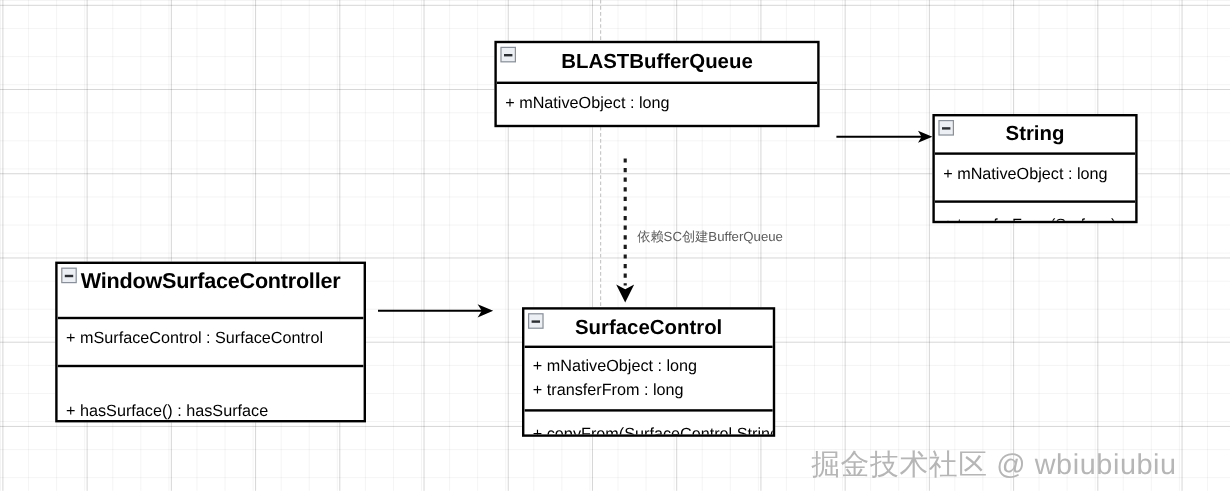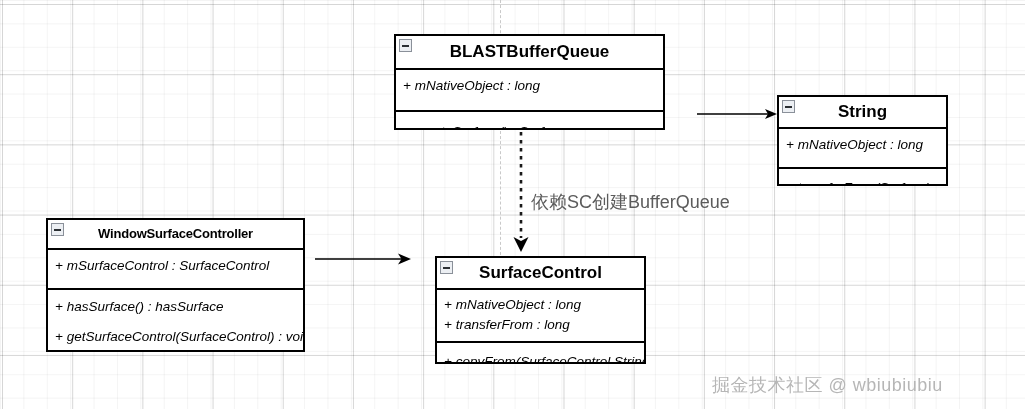--- a/index.html
+++ b/index.html
@@ -55,21 +55,20 @@
   }
   .uml-compartment {
     padding: 6px 6px 6px 7px;
     overflow: hidden;
   }
   .uml-member {
     font-size: 13.5px;
     color: #000000;
     line-height: 1.45;
     white-space: nowrap;
-    font-style: italic;
   }
 
   
   .collapse-icon {
     position: absolute;
     left: 3px;
     top: 3px;
     width: 13px;
     height: 13px;
     box-sizing: border-box;
@@ -90,52 +89,51 @@
   
   .connector {
     position: absolute;
     overflow: visible;
   }
   .connector svg { display: block; overflow: visible; }
 
   
   .edge-label {
     position: absolute;
-    font-size: 18px;
+    font-size: 11px;
     color: #5b5b5b;
     white-space: nowrap;
     line-height: 1;
   }
 
   
   .guide-line {
     position: absolute;
     border-left: 1px dashed #c9c9c9;
     width: 0;
   }
 
   
   .watermark {
     position: absolute;
-    font-size: 18px;
+    font-size: 24px;
     color: #b6b6b6;
     white-space: nowrap;
     line-height: 1;
     letter-spacing: 0.5px;
-    margin-left: 36px;
   }
 </style>
 </head>
 <body>
 
 <div id="canvas">
 
   <div class="guide-line" style="left:500px; top:0px; height:260px;"></div>
 
-  <div class="uml-class" style="left:394px; top:34px; width:271px; height:96px;">
+  <div class="uml-class" style="left:412px; top:34px; width:271px; height:72px;">
     <div class="uml-title" style="height:32px; line-height:32px;">
       <span class="collapse-icon"></span>
       <span>BLASTBufferQueue</span>
     </div>
     <div class="uml-divider"></div>
     <div class="uml-compartment" style="height:28px;">
       <div class="uml-member">+ mNativeObject : long</div>
     </div>
     <div class="uml-divider"></div>
     <div class="uml-compartment" style="padding-top:10px;">
@@ -152,30 +150,30 @@
     <div class="uml-compartment" style="height:26px;">
       <div class="uml-member">+ mNativeObject : long</div>
     </div>
     <div class="uml-divider"></div>
     <div class="uml-compartment" style="padding-top:9px;">
       <div class="uml-member">+ transferFrom(Surface) : vo</div>
     </div>
   </div>
 
   <div class="uml-class" style="left:46px; top:218px; width:259px; height:134px;">
-    <div class="uml-title" style="height:28px; line-height:28px; font-size:13px; letter-spacing:-0.2px;">
+    <div class="uml-title" style="height:44px; line-height:28px; font-size:18px; letter-spacing:-0.2px;">
       <span class="collapse-icon"></span>
       <span>WindowSurfaceController</span>
     </div>
     <div class="uml-divider"></div>
     <div class="uml-compartment" style="height:26px;">
       <div class="uml-member">+ mSurfaceControl : SurfaceControl</div>
     </div>
     <div class="uml-divider"></div>
-    <div class="uml-compartment" style="padding-top:7px;">
+    <div class="uml-compartment" style="padding-top:27px;">
       <div class="uml-member" style="margin-bottom:10px;">+ hasSurface() : hasSurface</div>
       <div class="uml-member">+ getSurfaceControl(SurfaceControl) : void</div>
     </div>
   </div>
 
   <div class="uml-class" style="left:435px; top:256px; width:211px; height:108px;">
     <div class="uml-title" style="height:30px; line-height:30px;">
       <span class="collapse-icon"></span>
       <span>SurfaceControl</span>
     </div>

